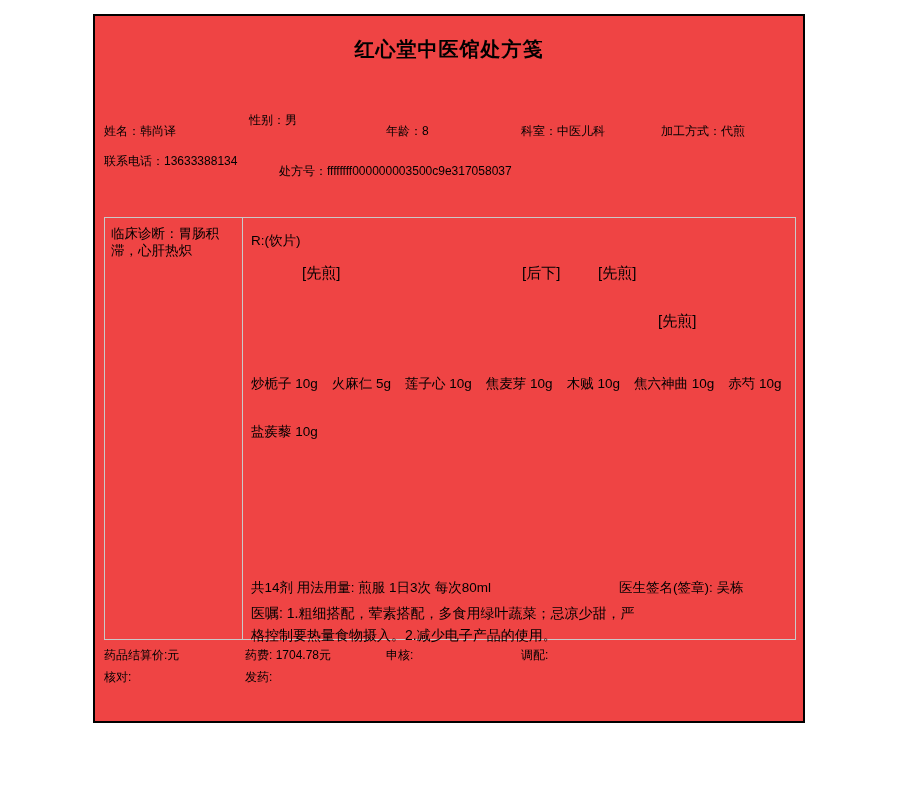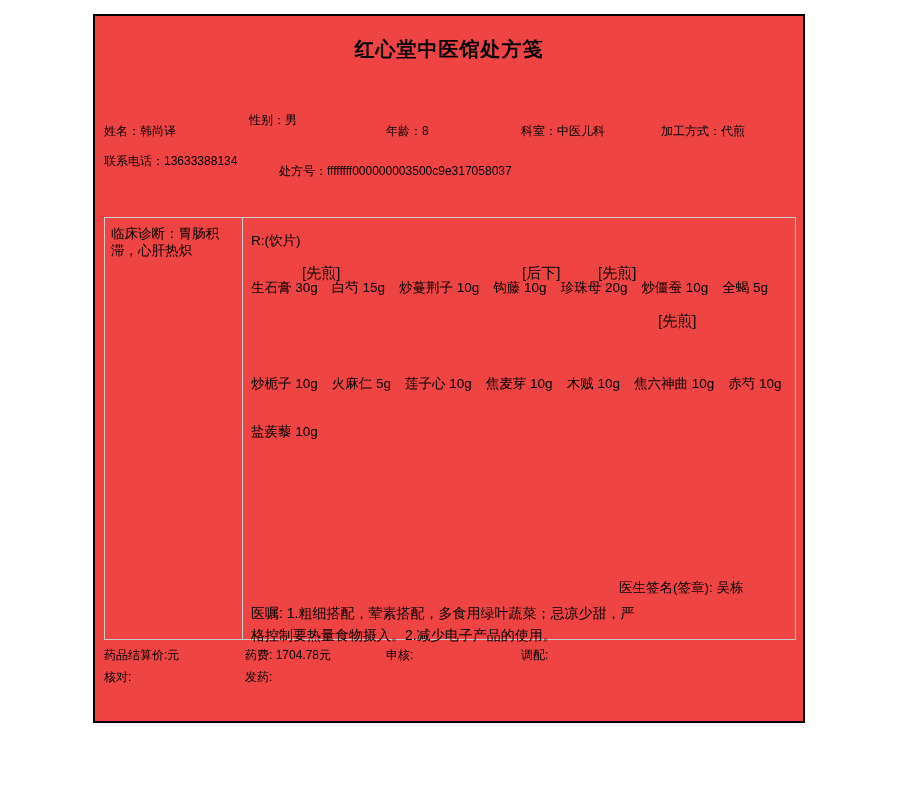--- a/index.html
+++ b/index.html
@@ -75,36 +75,34 @@
     <div class="diag-cell">临床诊断：胃肠积滞，心肝热炽</div>
     <div class="rx-cell">
 
       <div class="abs" style="left:8px; top:14px">R:(饮片)</div>
 
       <div class="ann-row" style="top:46px">
         <span class="abs ann" style="left:47px">[先煎]</span>
         <span class="abs ann" style="left:267px">[后下]</span>
         <span class="abs ann" style="left:343px">[先煎]</span>
       </div>
-      <div class="abs med-row" style="left:8px; top:61px">
-        <span>生石膏 30g</span><span>白芍 15g</span><span>炒蔓荆子 10g</span><span>钩藤 10g</span><span>珍珠母 20g</span><span>炒僵蚕 10g</span><span>全蝎 5g</span>
-      </div>
 
       <div class="ann-row" style="top:94px">
         <span class="abs ann" style="left:403px">[先煎]</span>
       </div>
 
       <div class="abs med-row" style="left:8px; top:157px">
         <span>炒栀子 10g</span><span>火麻仁 5g</span><span>莲子心 10g</span><span>焦麦芽 10g</span><span>木贼 10g</span><span>焦六神曲 10g</span><span>赤芍 10g</span>
       </div>
 
       <div class="abs med-row" style="left:8px; top:205px">
         <span>盐蒺藜 10g</span>
       </div>
 
+      <div class="abs" style="left:8px; top:361px">共14剂 用法用量: 煎服 1日3次 每次80ml</div>
       <div class="abs" style="left:376px; top:361px">医生签名(签章): 吴栋</div>
       <div class="advice" style="left:8px; top:384px">医嘱: 1.粗细搭配，荤素搭配，多食用绿叶蔬菜；忌凉少甜，严格控制要热量食物摄入。2.减少电子产品的使用。</div>
 
     </div>
   </div>
 
   <div class="abs txt" style="left:9px; top:631px">药品结算价:元</div>
   <div class="abs txt" style="left:150px; top:631px">药费: 1704.78元</div>
   <div class="abs txt" style="left:291px; top:631px">申核:</div>
   <div class="abs txt" style="left:426px; top:631px">调配:</div>

